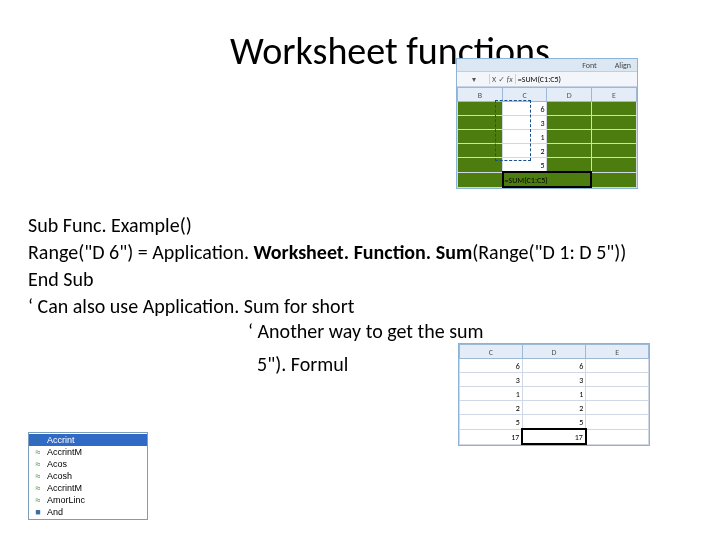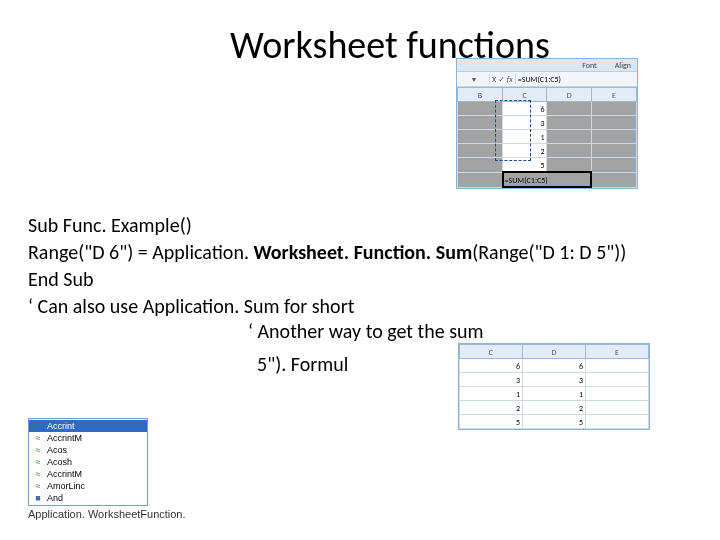--- a/index.html
+++ b/index.html
@@ -10,21 +10,21 @@
     font-family: Calibri, Arial, sans-serif;
     color: #000;
     background: #fff;
     position: relative;
     overflow: hidden;
   }
   .title {
     font-size: 38px;
     font-weight: 400;
     text-align: center;
-    margin-top: 22px;
+    margin-top: 28px;
     margin-left: 60px;
   }
   .code-block {
     position: absolute;
     top: 212px;
     left: 28px;
     font-size: 20px;
     line-height: 1.35;
   }
   .code-block p { margin: 0; }
@@ -39,21 +39,21 @@
   .sub-block p { margin: 6px; }
 
   
   .excel1 {
     position: absolute;
     top: 58px;
     right: 82px;
     width: 180px;
     font-size: 9px;
     border: 1px solid #8cb4d6;
-    background: #a3a3a3;
+    background: #4d7c0f;
   }
   .ribbon-frag {
     height: 12px;
     background: #dbe8f4;
     border-bottom: 1px solid #bcd0e4;
     display: flex;
     justify-content: flex-end;
     align-items: center;
     padding-right: 6px;
     color: #444;
@@ -282,20 +282,25 @@
     <tr>
           <td>2</td>
           <td>2</td>
           <td></td>
         </tr>
     <tr>
           <td>5</td>
           <td>5</td>
           <td></td>
         </tr>
+    <tr>
+          <td>17</td>
+          <td class="sel-cell" style="text-align:right !important">17</td>
+          <td></td>
+        </tr>
   </tbody>
     </table>
 </div>
 
 <div class="fnlist-wrap">
   <div class="fnlist" id="fnlist">
       <div class="fnitem sel">
         <span class="fic">
           <span class="fic-green">≈</span>
         </span>
@@ -331,14 +336,13 @@
         </span>
         <span>AmorLinc</span>
       </div>
       <div class="fnitem">
         <span class="fic">
           <span class="fic-blue">■</span>
         </span>
         <span>And</span>
       </div>
     </div>
-  <div class="fncaption">Application. WorksheetFunction.</div>
 </div>
 
 </body></html>

